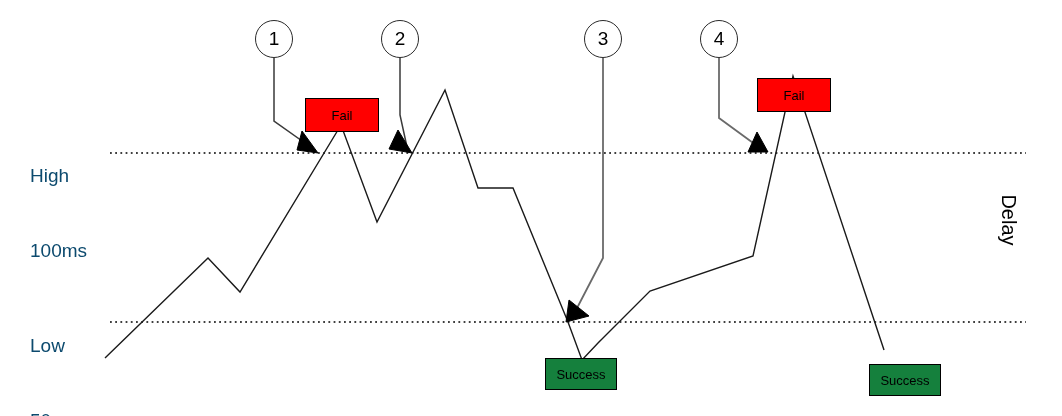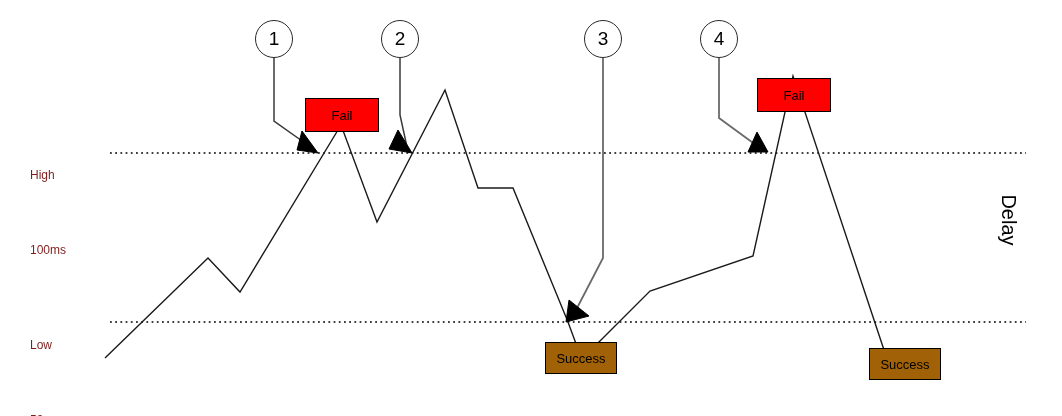--- a/index.html
+++ b/index.html
@@ -19,22 +19,22 @@
   }
   svg.diagram {
     position: absolute;
     left: 0;
     top: 0;
     width: 1062px;
     height: 416px;
   }
   .axis-label {
     position: absolute;
-    font-size: 12px;
-    color: #7f1d1d;
+    font-size: 19px;
+    color: #0c4a6e;
     line-height: 25px;
     white-space: pre;
     user-select: none;
   }
   .axis-label .l1 { display: block; }
   .axis-label .l2 { display: block; }
   #label-high { left: 30px; top: 113px; }
   #label-low  { left: 30px; top: 283px; }
   #label-delay {
     position: absolute;
@@ -54,21 +54,21 @@
     box-sizing: border-box;
     border: 1px solid #000000;
     font-size: 13px;
     color: #000000;
     display: flex;
     align-items: center;
     justify-content: center;
     white-space: nowrap;
   }
   .node-fail { background: #ff0000; }
-  .node-success { background: #a16207; }
+  .node-success { background: #15803d; margin-top: 16px; }
   .circle-badge {
     position: absolute;
     box-sizing: border-box;
     width: 38px;
     height: 38px;
     border: 1px solid #2a2a2a;
     border-radius: 50%;
     background: #ffffff;
     font-size: 19px;
     color: #000000;

